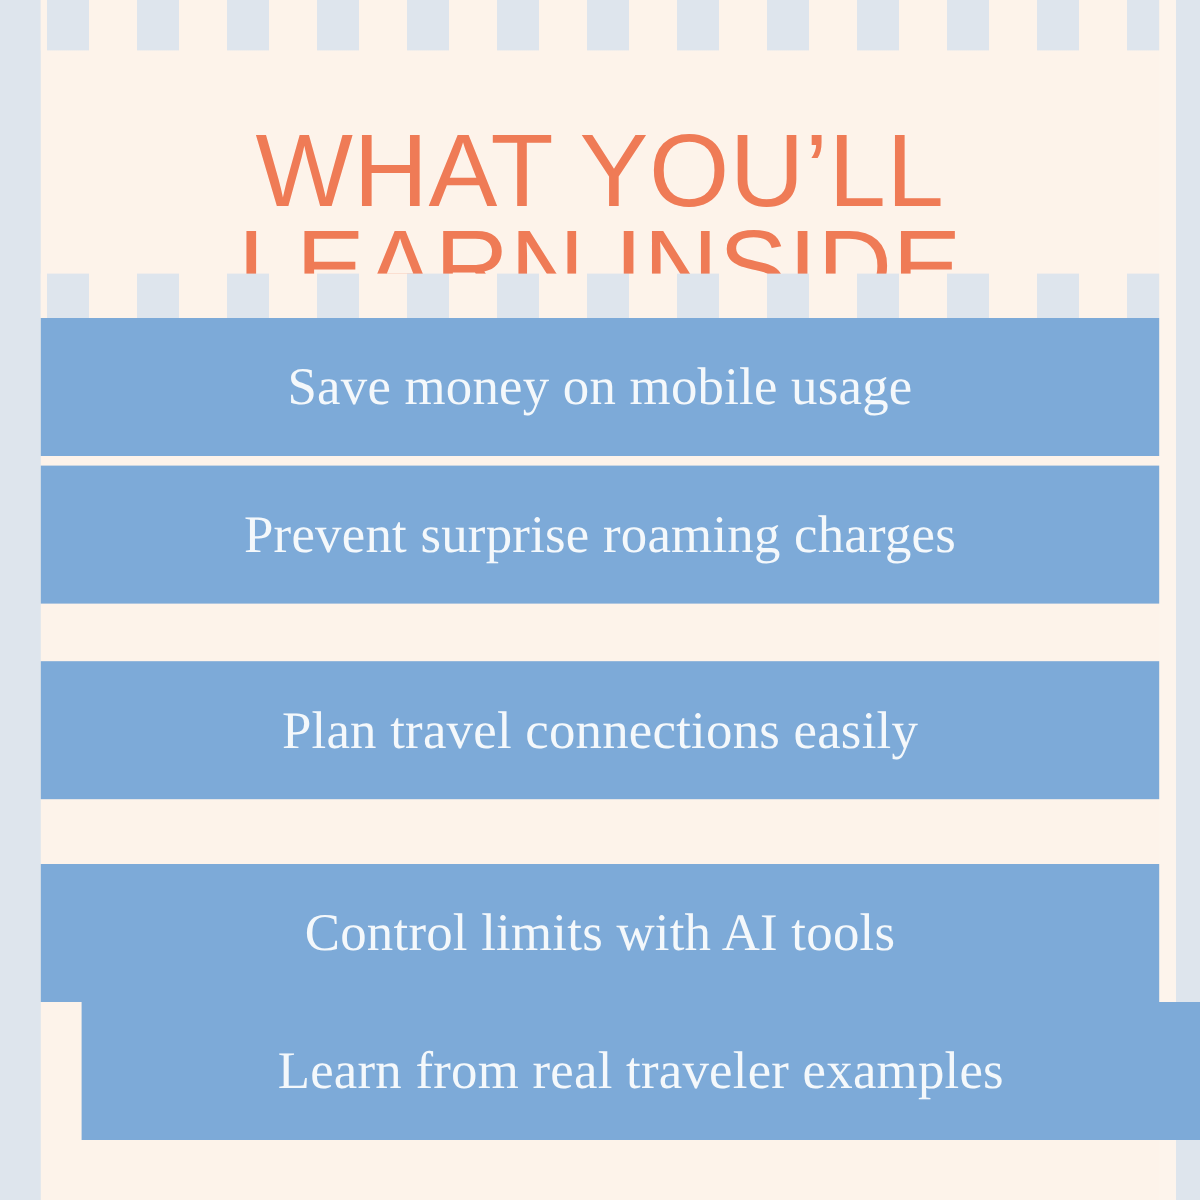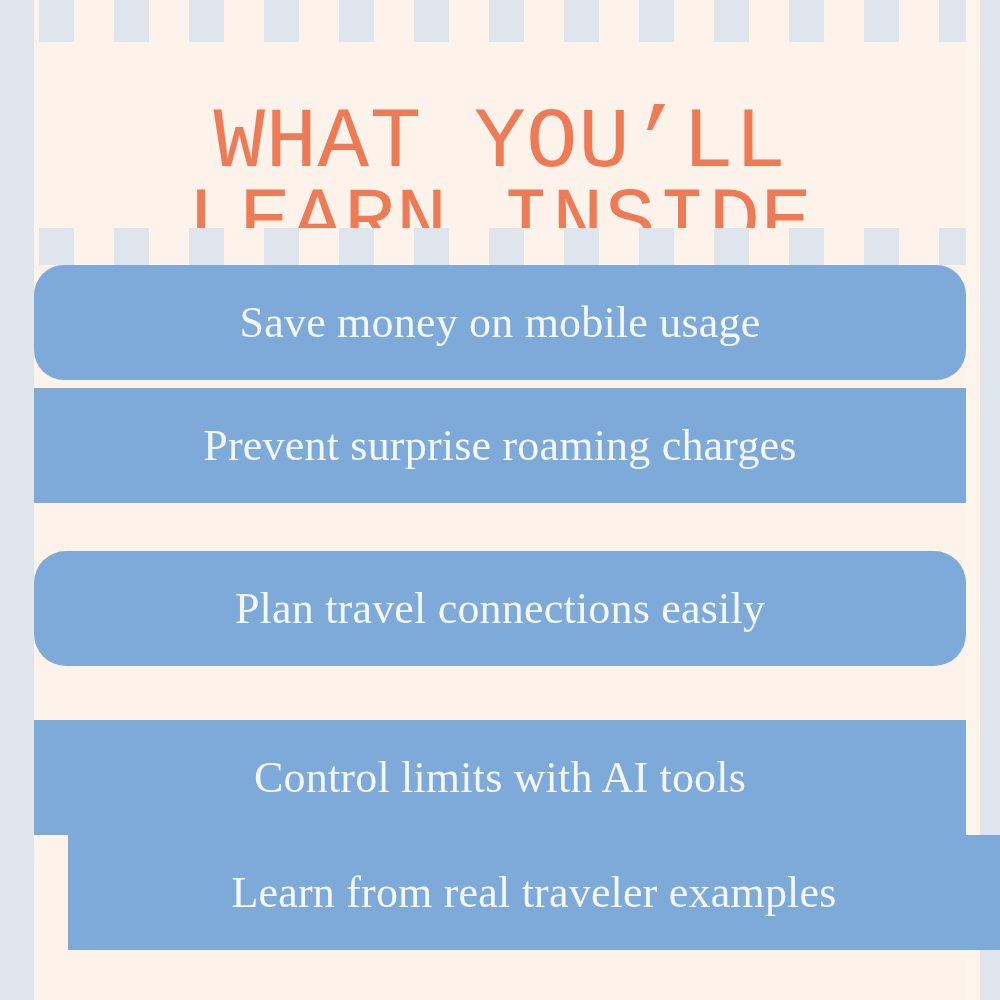--- a/index.html
+++ b/index.html
@@ -78,21 +78,21 @@
   }
 
   
   .heading {
     position: absolute;
     left: 34px;
     top: 46px;
     width: 932px;
     text-align: center;
     color: #ef7b56;
-    font-family: Liberation Mono, monospace;
+    font-family: Liberation Sans, sans-serif;
     font-size: 86px;
     line-height: 0.93;
     letter-spacing: 0.5px;
     font-weight: 400;
     white-space: pre-line;
   }
 
   
   .bar {
     position: absolute;
@@ -107,23 +107,23 @@
   .bar-label {
     color: #f4f8fb;
     font-family: "Liberation Serif", serif;
     font-size: 44px;
     line-height: 1;
     font-weight: 400;
     letter-spacing: 0.2px;
     white-space: nowrap;
   }
 
-  .bar-1 { top: 265px; border-radius: 30px; }
+  .bar-1 { top: 265px; }
   .bar-2 { top: 388px; }
-  .bar-3 { top: 551px; border-radius: 32px; }
+  .bar-3 { top: 551px; }
   .bar-4 { top: 694px; margin-top: 26px; }
   .bar-5 { top: 835px; margin-left: 34px; }
 </style>
 </head>
 <body>
 
 <div id="poster">
 
   <div class="stripes"></div>
 

